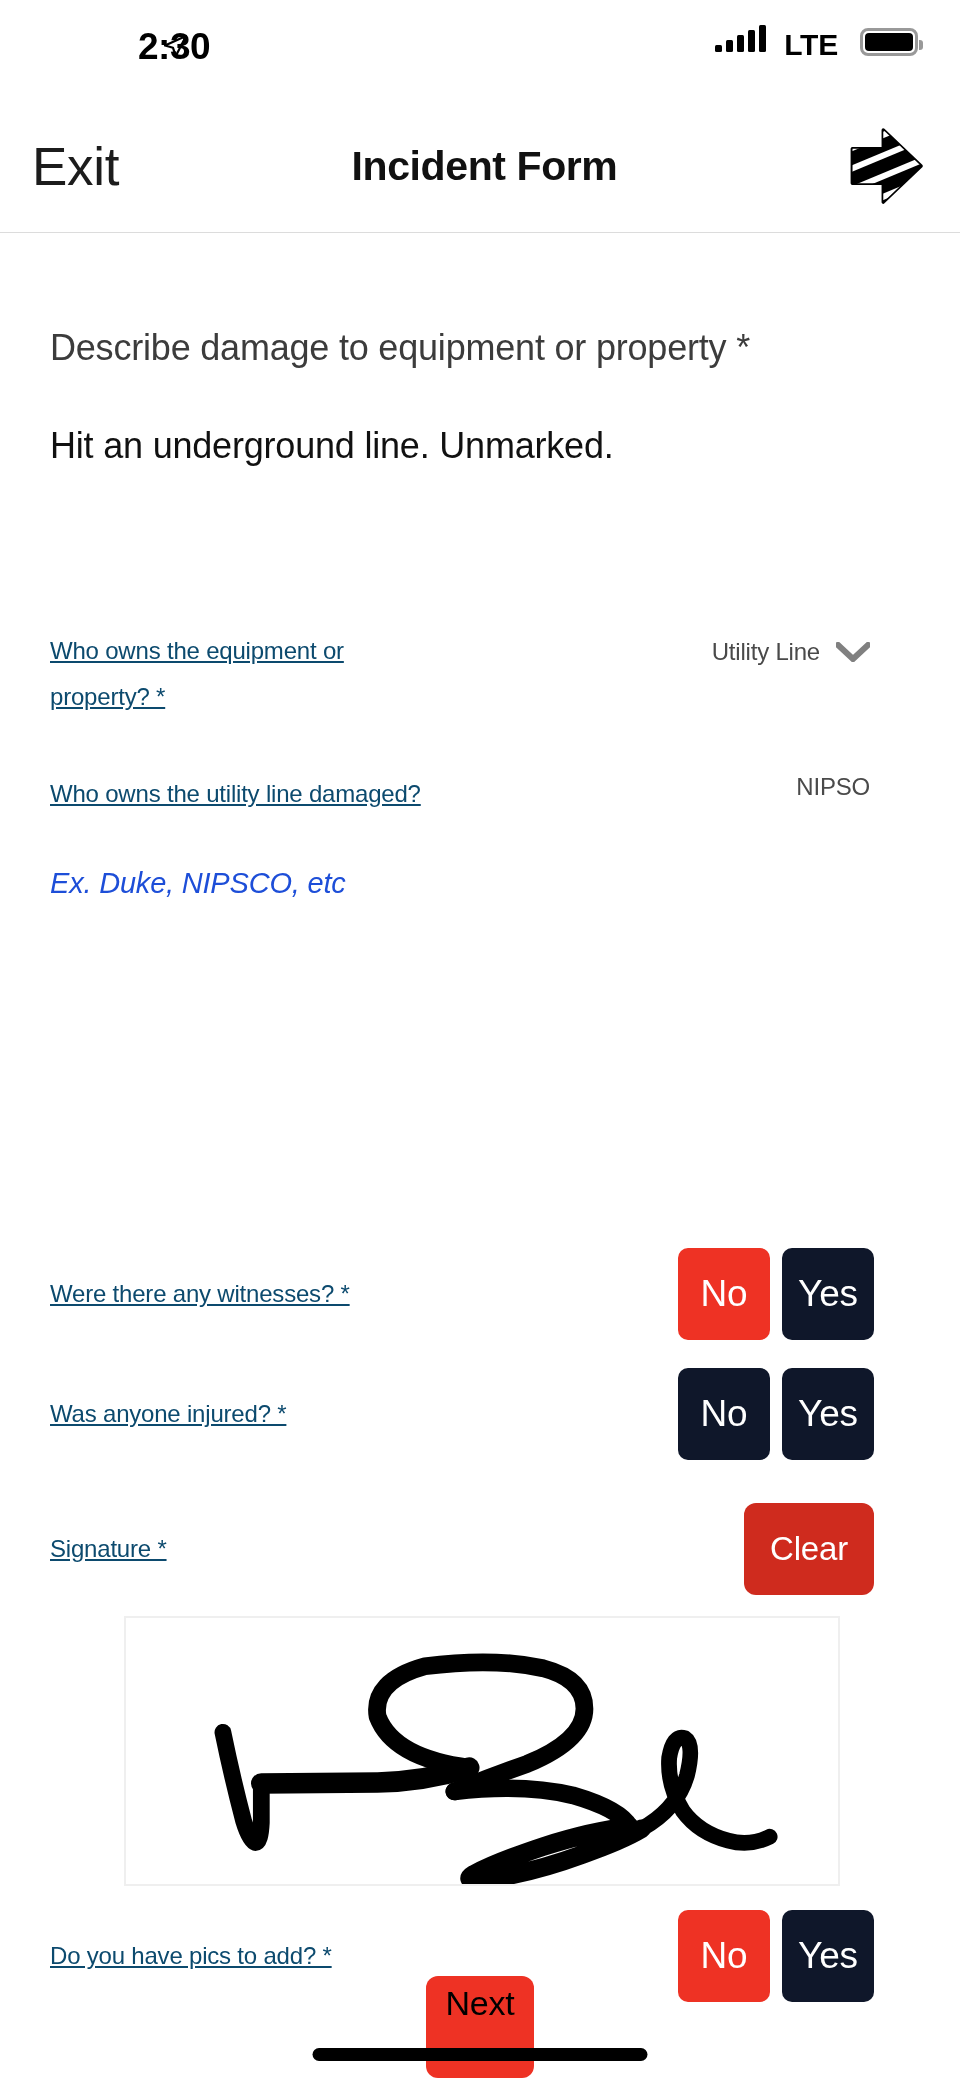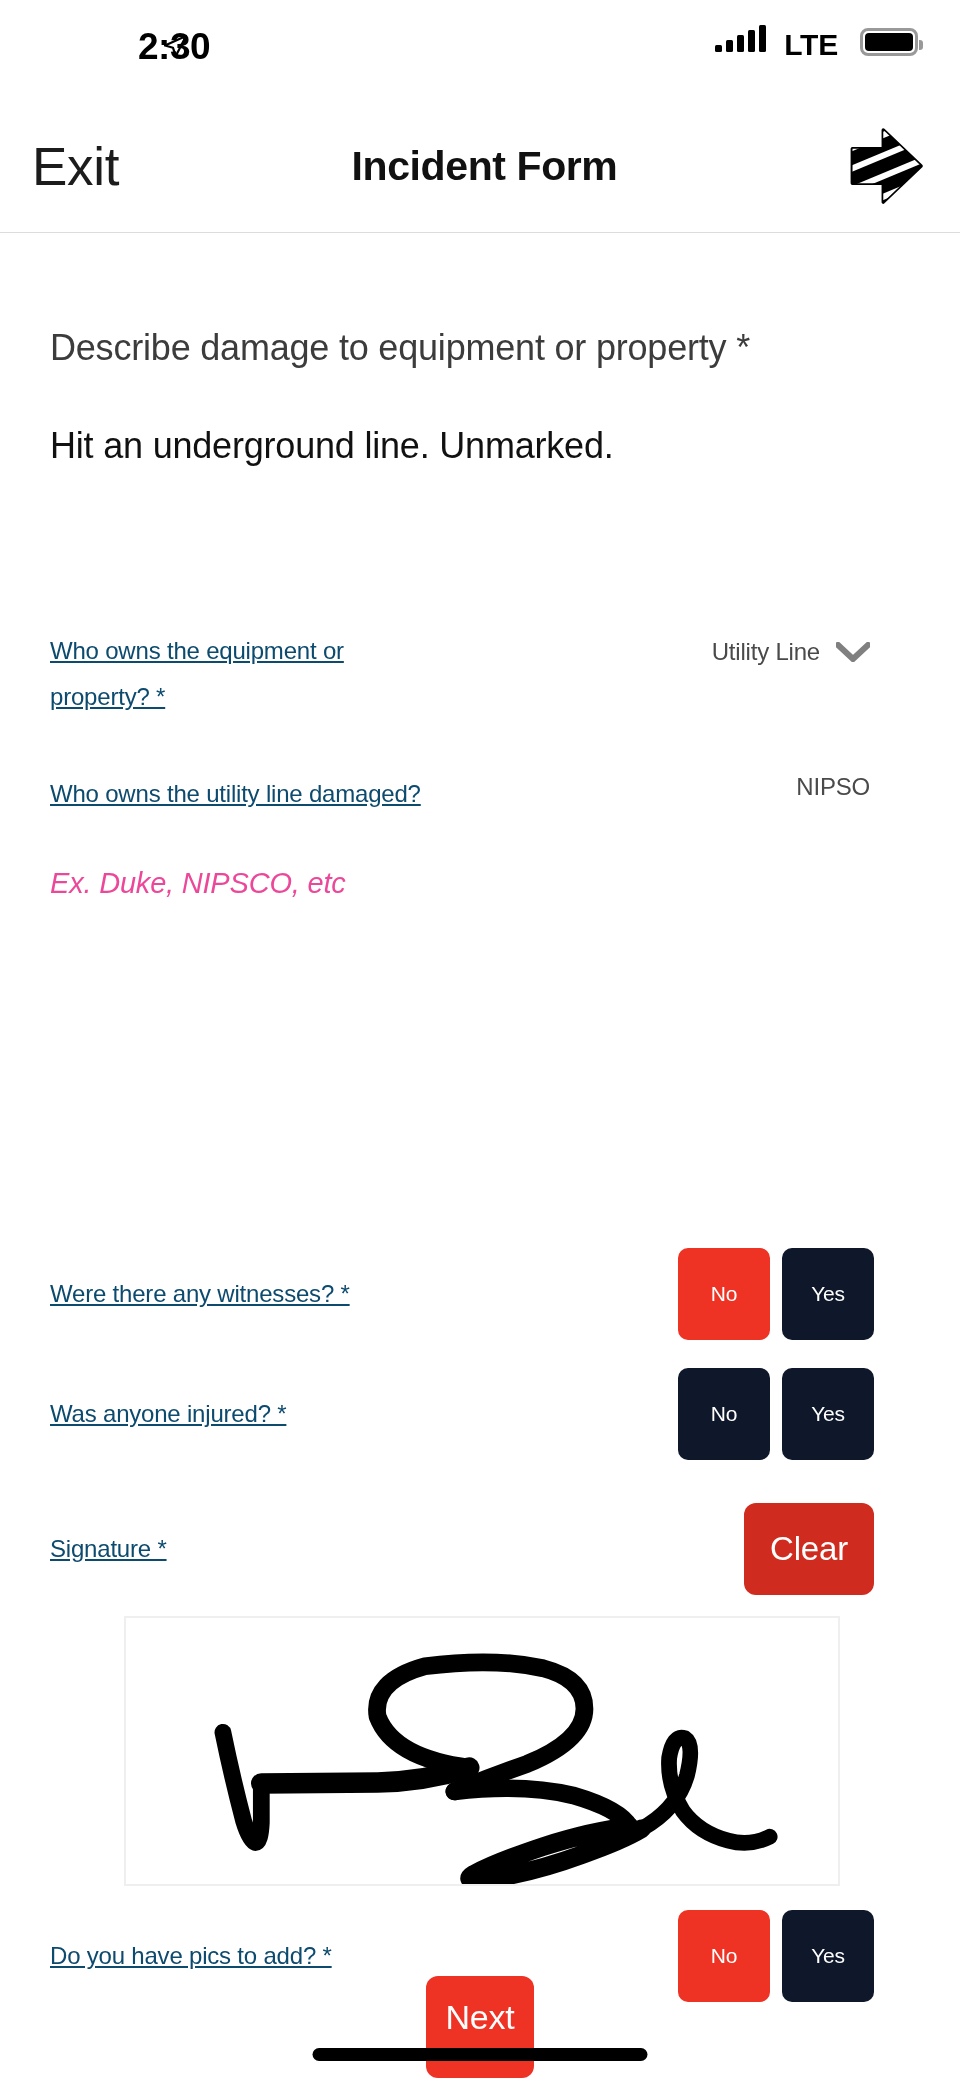--- a/index.html
+++ b/index.html
@@ -174,21 +174,21 @@
   .row-label {
     font-size: 24px;
     color: #0c4a6e;
     line-height: 46px;
     letter-spacing: -0.2px;
     text-decoration: underline;
   }
   .row-hint {
     font-size: 29px;
     font-style: italic;
-    color: #ec4899;
+    color: #1d4ed8;
     line-height: 40px;
     letter-spacing: -0.2px;
   }
   .row-value {
     font-size: 24px;
     color: #4a4a4a;
     letter-spacing: -0.2px;
   }
 
   
@@ -243,21 +243,21 @@
     display: flex;
     gap: 12px;
   }
   .yn-btn {
     width: 92px;
     height: 92px;
     border-radius: 10px;
     display: flex;
     align-items: center;
     justify-content: center;
-    font-size: 21px;
+    font-size: 37px;
     color: #ffffff;
     font-weight: 500;
     letter-spacing: -0.2px;
   }
   .yn-btn.sel   { background: #ee3224; }
   .yn-btn.unsel { background: #0f172a; }
 
   #row-witness { top: 1015px; }
   #row-injured { top: 1135px; }
   #row-pics    { top: 1677px; }
@@ -303,27 +303,27 @@
   
   .next-btn {
     position: absolute;
     left: 50%;
     transform: translateX(-50%);
     top: 1976px;
     width: 108px;
     height: 102px;
     border-radius: 12px;
     background: #ee3224;
-    color: #ffffff;
+    color: #000000;
     font-size: 34px;
     font-weight: 500;
     display: flex;
     align-items: flex-start;
     justify-content: center;
-    padding-top: 22px;
+    padding-top: 8px;
     border: none;
     font-family: "Liberation Sans", sans-serif;
     letter-spacing: -0.2px;
   }
   .home-indicator {
     position: absolute;
     left: 50%;
     transform: translateX(-50%);
     bottom: 17px;
     width: 335px;

